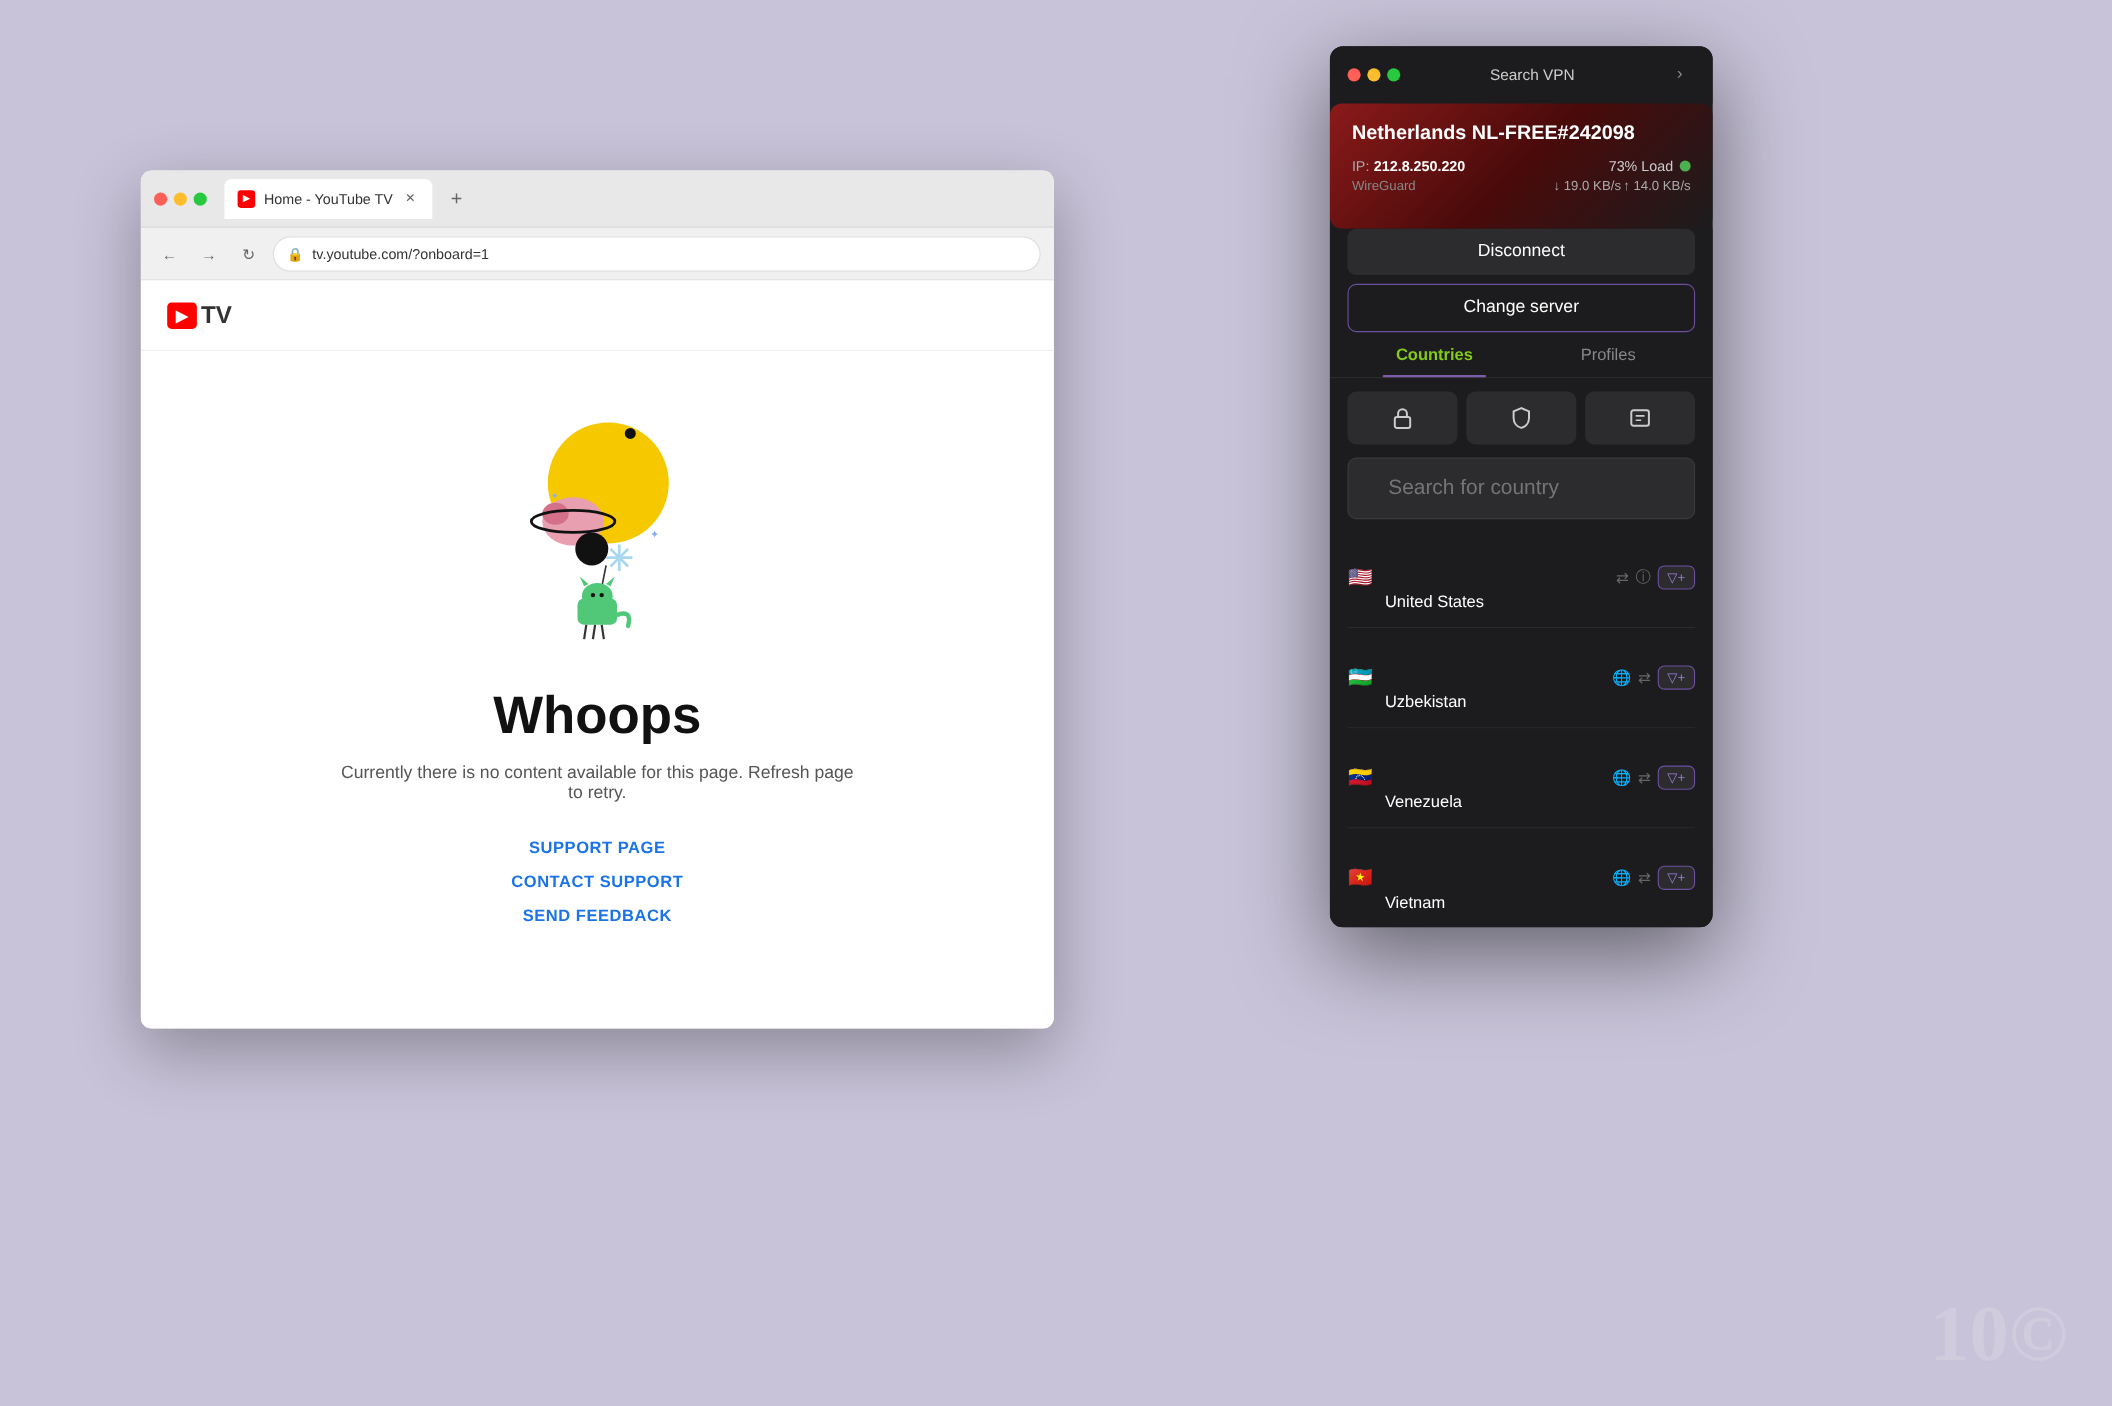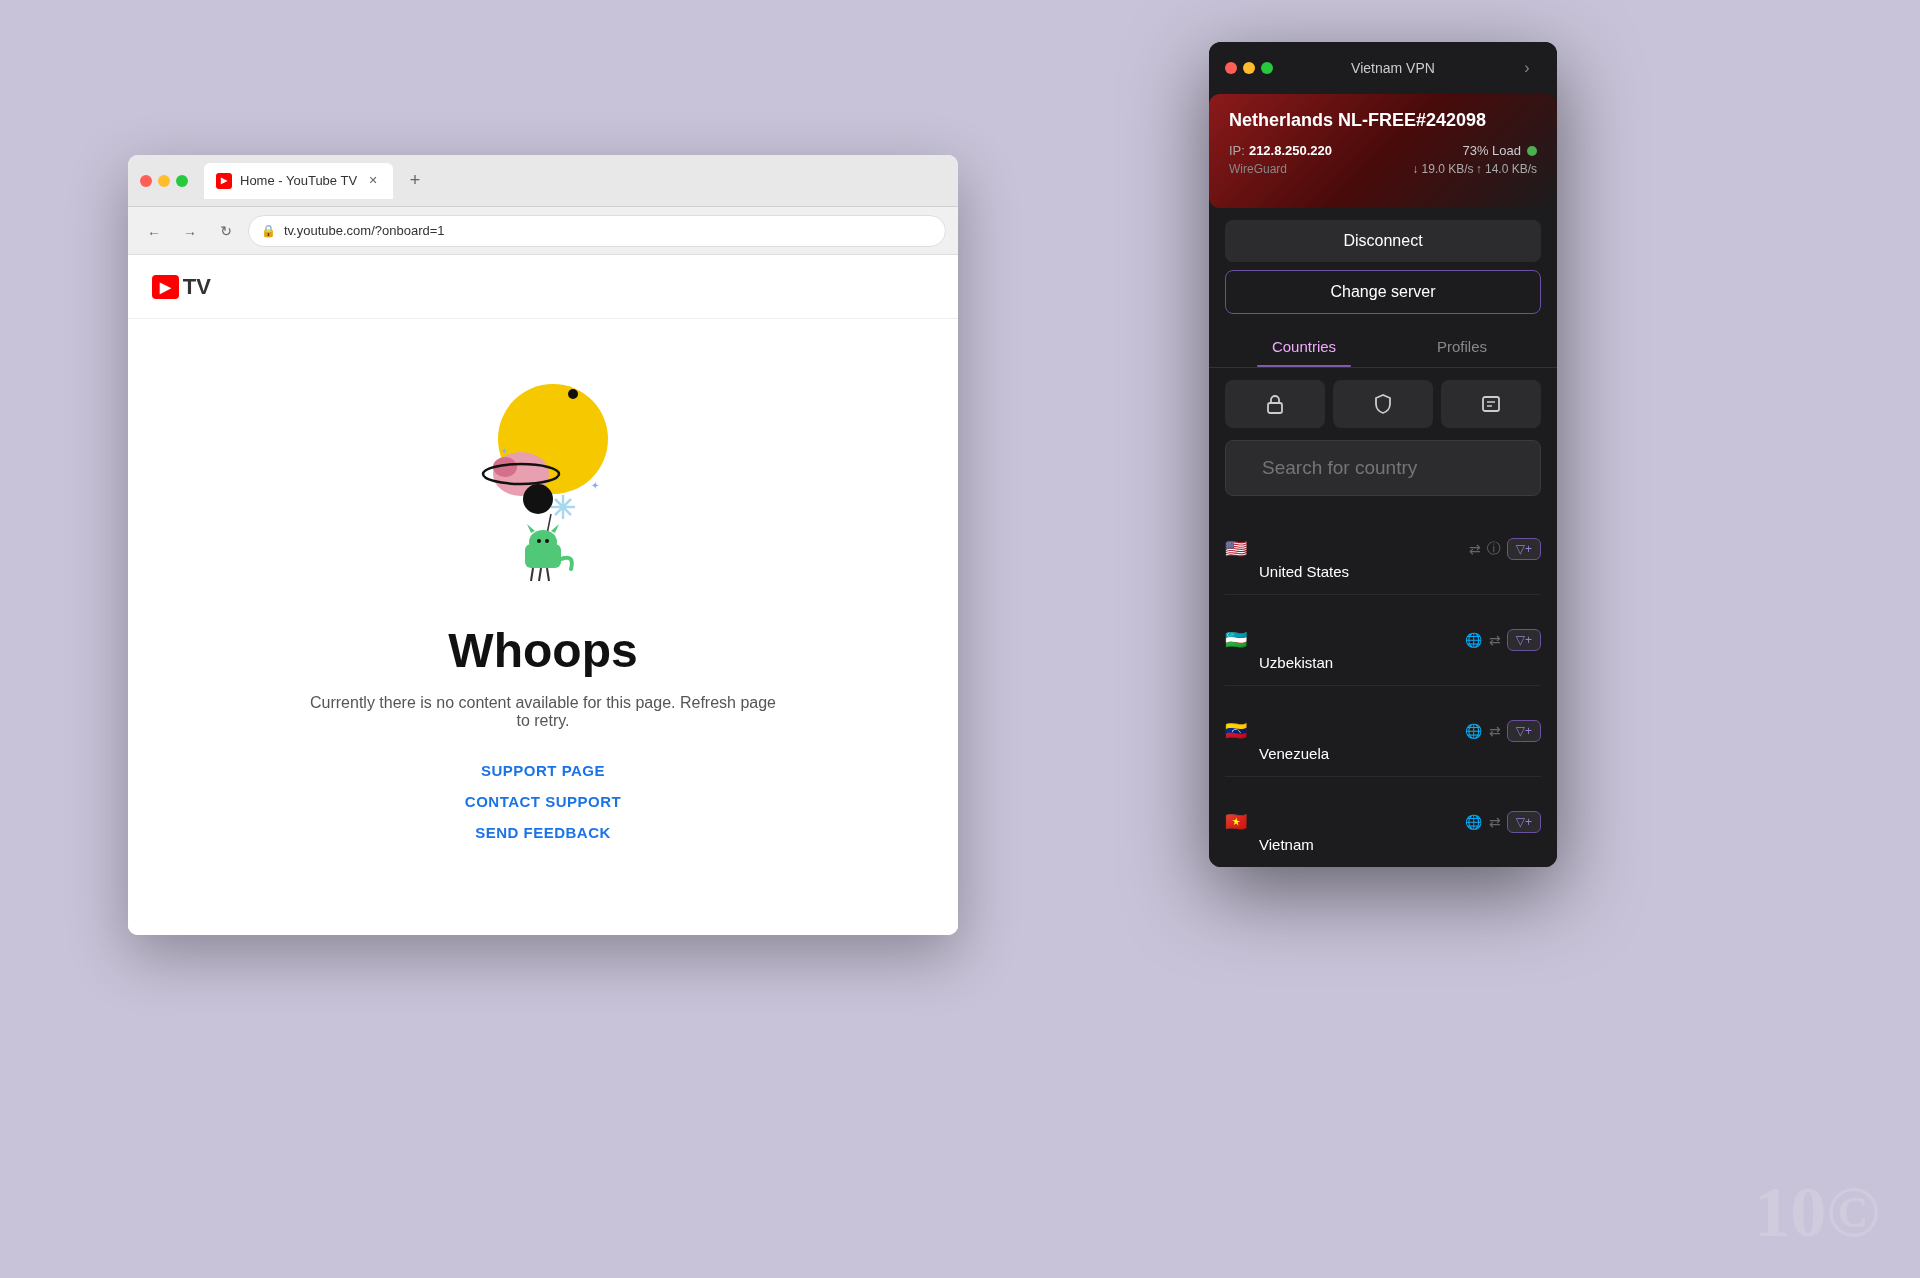--- a/index.html
+++ b/index.html
@@ -321,21 +321,21 @@
 
     .vpn-speeds {
       display: flex;
       gap: 2px;
       font-size: 12px;
       color: #aaa;
     }
 
     
     .vpn-buttons {
-      padding: 12px 16px;
+      padding: 0 16px;
       display: flex;
       flex-direction: column;
       gap: 8px;
       background: #1c1c1e;
     }
 
     .vpn-btn-disconnect {
       width: 100%;
       padding: 12px;
       border-radius: 8px;
@@ -371,21 +371,22 @@
       flex: 1;
       text-align: center;
       padding: 12px 0;
       font-size: 15px;
       color: #888;
       cursor: pointer;
       position: relative;
     }
 
     .vpn-tab.active {
-      color: #f0abfc;
+      color: #84cc16;
+      font-weight: bold;
     }
 
     .vpn-tab.active::after {
       content: '';
       position: absolute;
       bottom: 0;
       left: 20%;
       right: 20%;
       height: 2px;
       background: #7b5ea7;
@@ -621,21 +622,21 @@
   </div>
 
   <div class="vpn-window">
 
     <div class="vpn-titlebar">
       <div class="vpn-traffic-lights">
         <div class="traffic-light close"></div>
         <div class="traffic-light minimize"></div>
         <div class="traffic-light maximize"></div>
       </div>
-      <span class="vpn-title">Vietnam VPN</span>
+      <span class="vpn-title">Search VPN</span>
       <div class="vpn-nav-btn">›</div>
     </div>
 
     <div class="vpn-connection-header">
       <div class="vpn-server-name">Netherlands NL-FREE#242098</div>
       <div class="vpn-info-row">
         <div style="display:flex; gap:4px; align-items:center;">
           <span style="font-size:13px;color:#aaa;text-align:center;">IP:</span>
           <span style="font-size:13px;font-weight:700;color:#fff;">212.8.250.220</span>
         </div>

